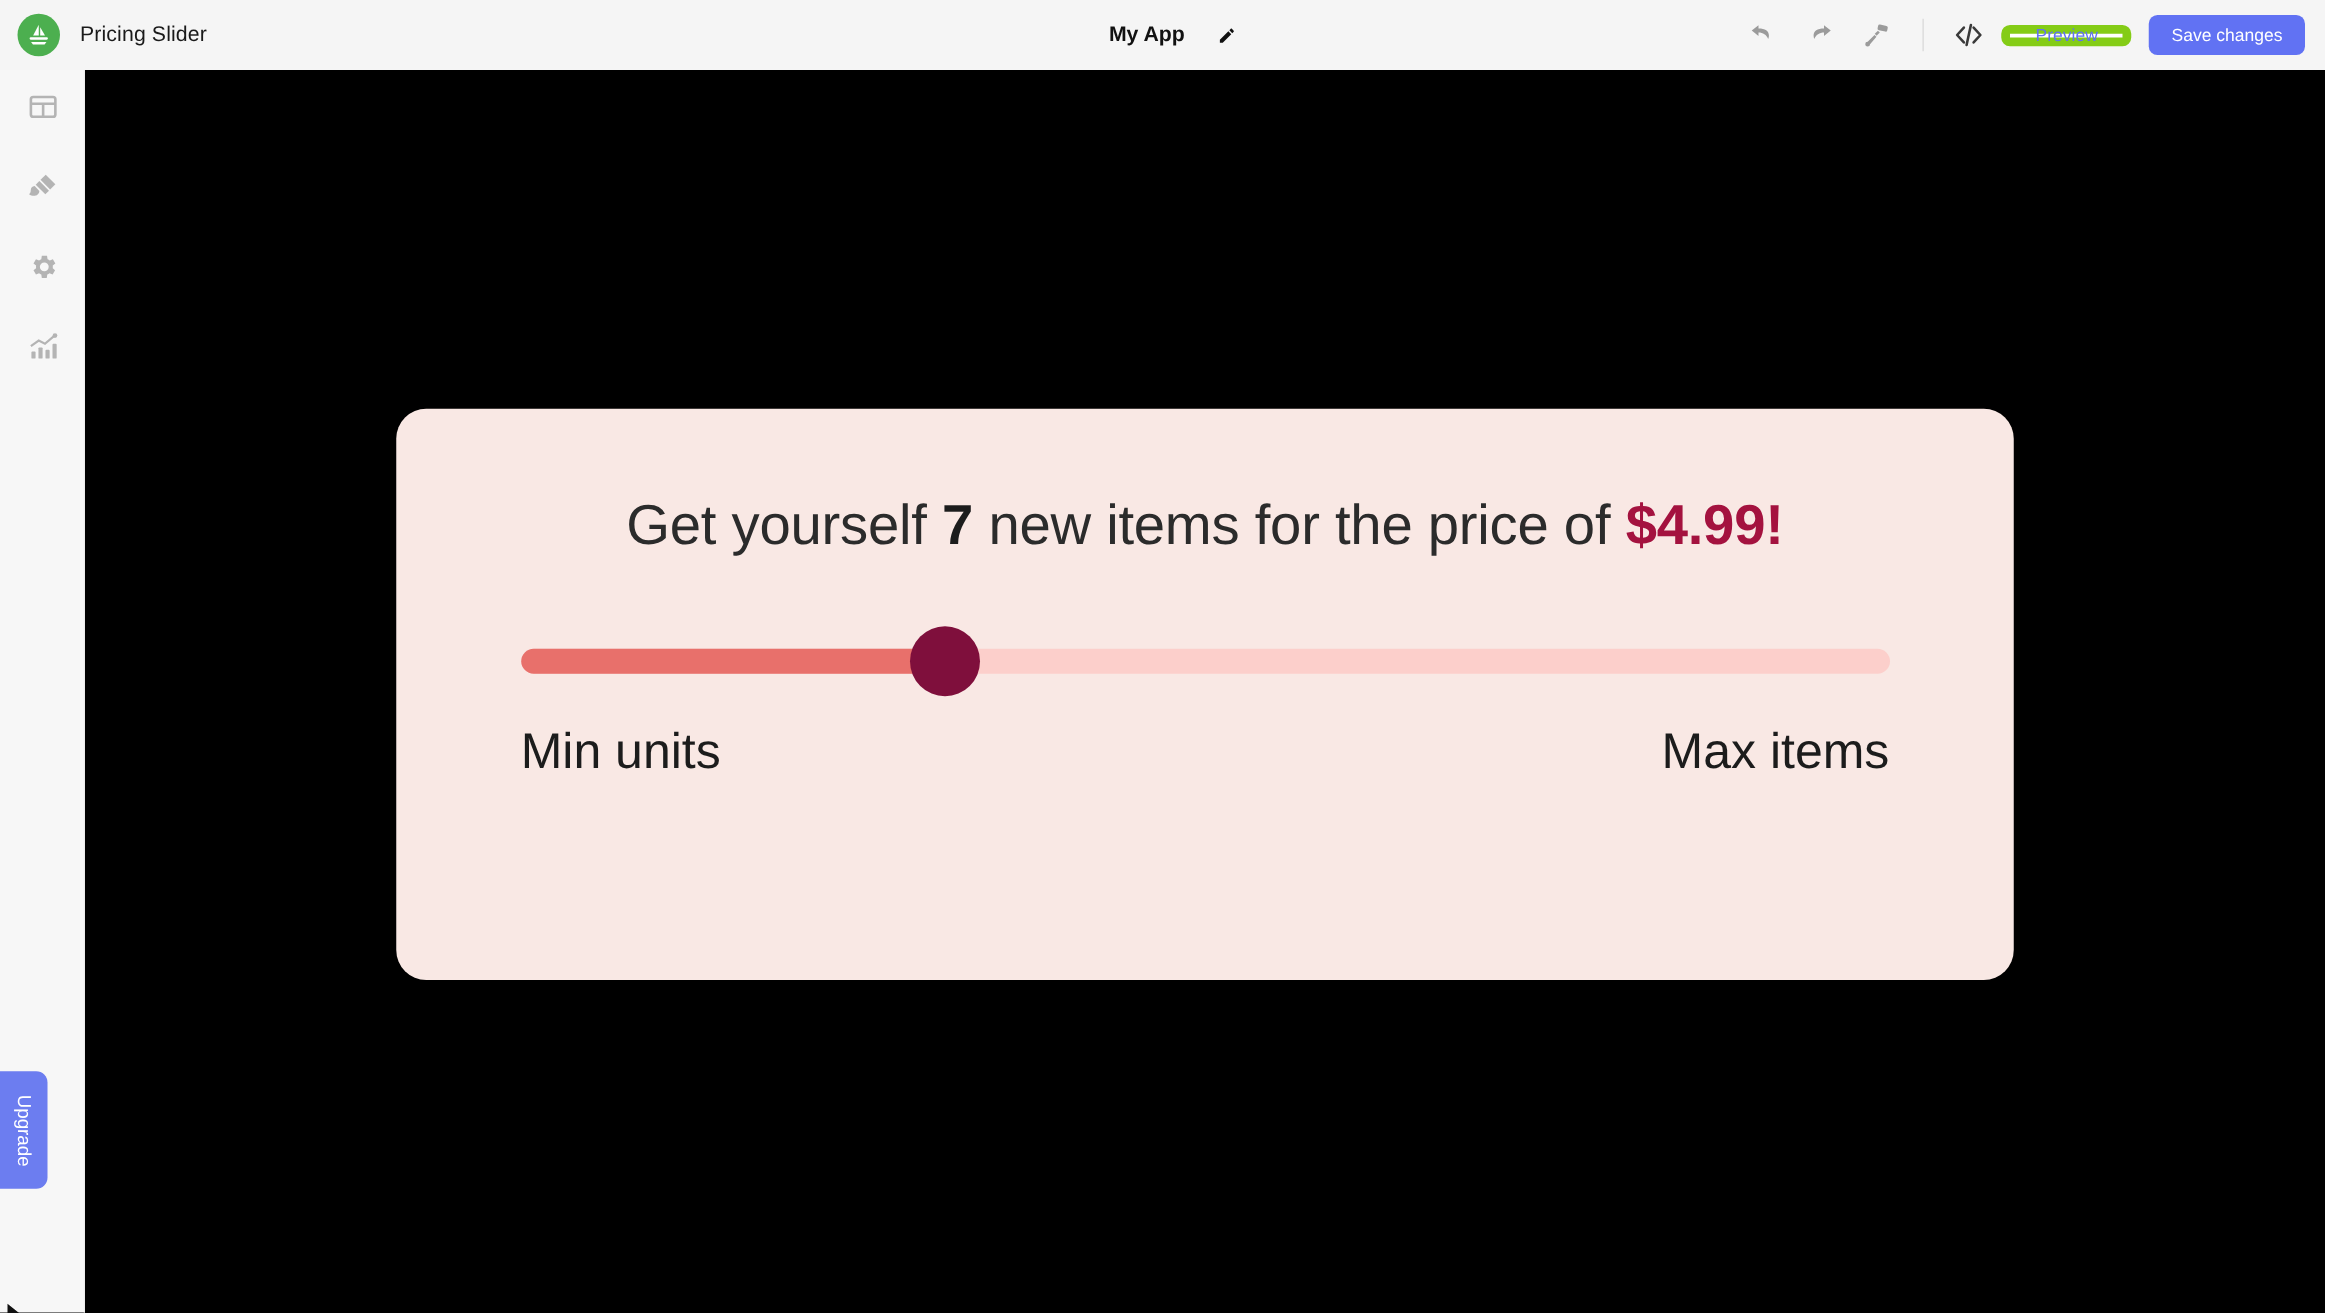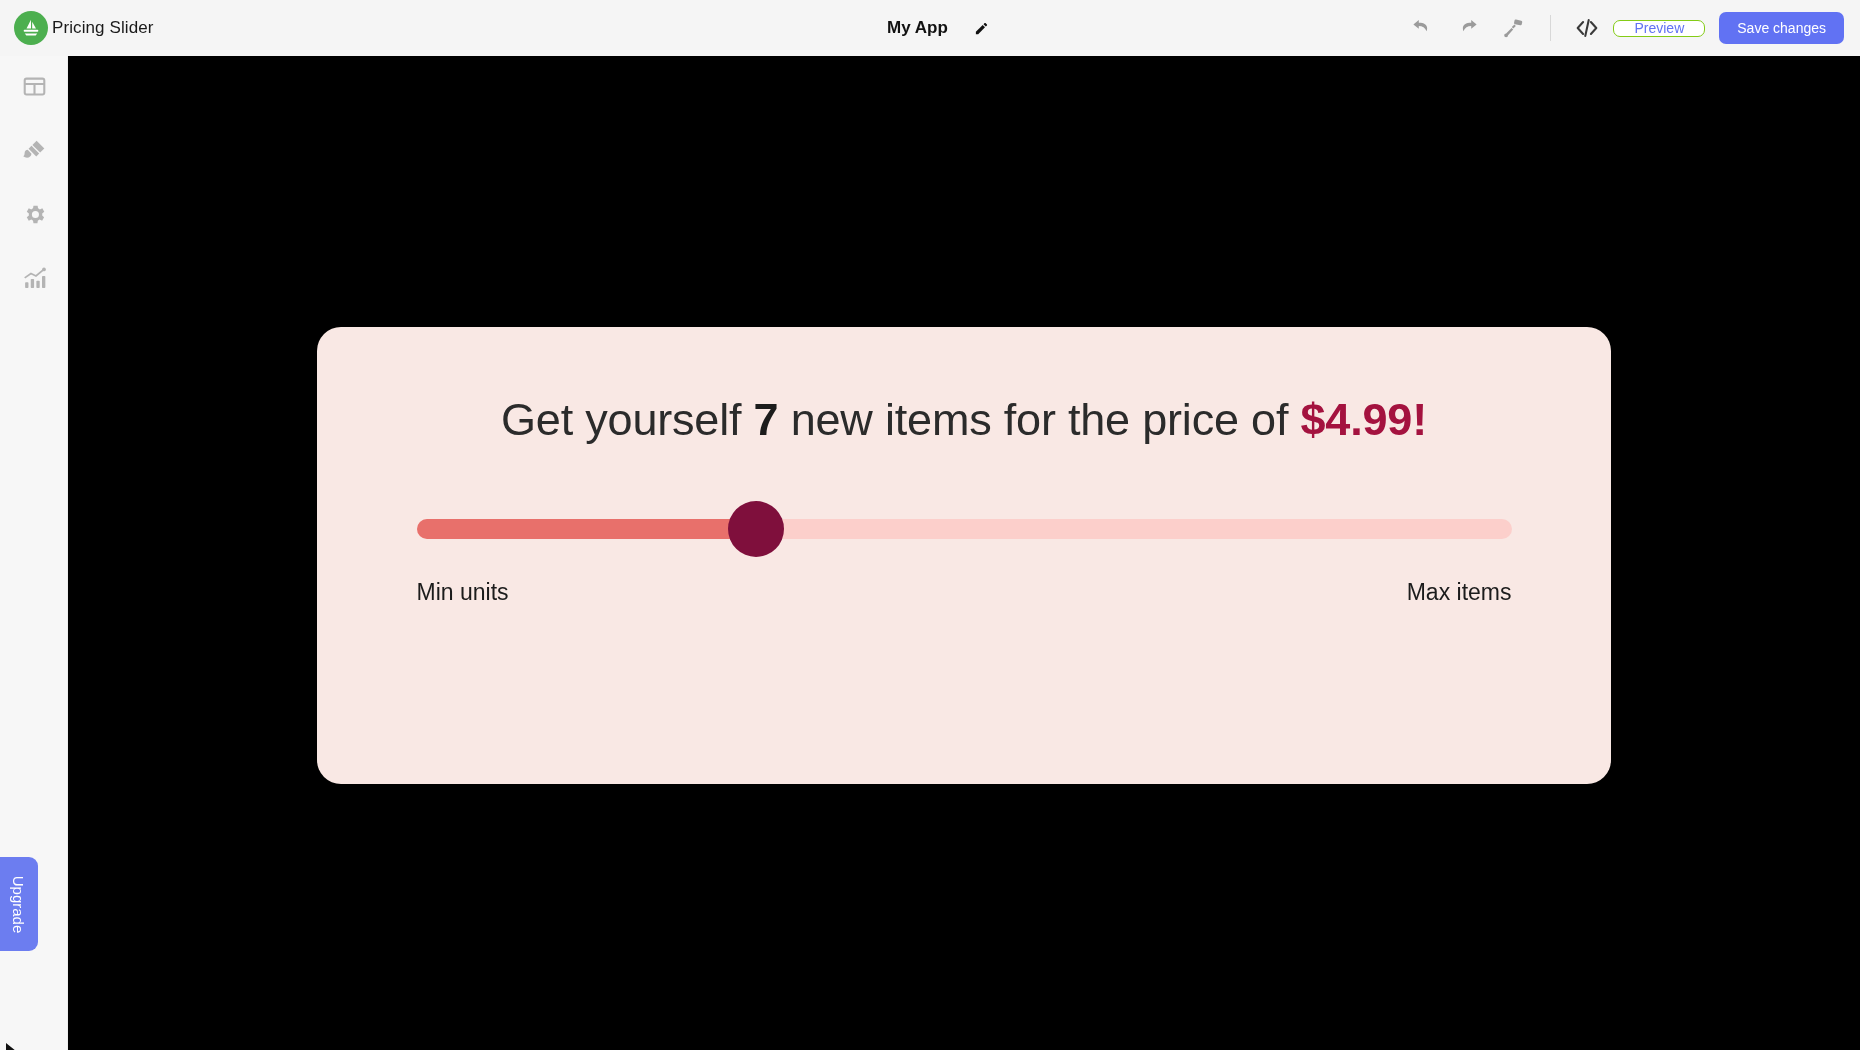--- a/index.html
+++ b/index.html
@@ -12,21 +12,21 @@
 
   
   #topbar {
     position: absolute; top: 0; left: 0;
     width: 1860px; height: 56px;
     background: #F5F5F5;
     display: flex; align-items: center;
     z-index: 30;
   }
   #brand {
-    display: flex; align-items: center; gap: 4px;
+    display: flex; align-items: center; gap: 16px;
     padding-left: 14px; width: 430px;
   }
   #logo-badge {
     width: 34px; height: 34px; border-radius: 50%;
     background: #4CAF4F;
     display: flex; align-items: center; justify-content: center;
     flex: 0 0 auto;
   }
   #app-name {
     font-size: 17px; color: #1a1a1a; letter-spacing: .1px; white-space: nowrap;
@@ -45,21 +45,21 @@
     gap: 6px; padding-right: 16px; height: 56px;
   }
   .tb-icon {
     width: 40px; height: 40px; border-radius: 6px;
     display: flex; align-items: center; justify-content: center;
     cursor: pointer;
   }
   .divider-v { width: 1px; height: 26px; background: #d8d8d8; margin: 0 10px; }
   #btn-preview {
     height: 17px; padding: 0 20px; border-radius: 7px;
-    border: 1px solid #84cc16; background: #fff;
+    border: 7px solid #84cc16; background: #fff;
     color: #6172F3; font-size: 14px; cursor: pointer;
     display: flex; align-items: center; font-family: inherit;
   }
   #btn-save {
     height: 32px; padding: 12px 18px; border-radius: 7px;
     border: none; background: #6172F3; color: #fff;
     font-size: 14px; cursor: pointer; margin-left: 8px;
     display: flex; align-items: center; font-family: inherit;
   }
 
@@ -130,21 +130,21 @@
   }
   #thumb {
     position: absolute; top: 0; left: 317px;
     width: 56px; height: 56px; border-radius: 50%;
     background: #7F0F3C; cursor: pointer;
   }
   #range-labels {
     display: flex; justify-content: space-between;
     width: 1095px; margin: 22px auto 0 auto;
   }
-  .range-label { font-size: 23px; color: #1c1c1c; }
+  .range-label { font-size: 40px; color: #1c1c1c; }
 </style>
 </head>
 <body>
 
 <div id="topbar">
 
   <div id="brand">
     <span id="logo-badge" style="background: rgb(76, 175, 79);">
       <svg width="20" height="20" viewBox="0 0 24 24" fill="#ffffff">
         <path d="M12 2.2 L12 12.5 L6.6 12.5 Z"></path>

